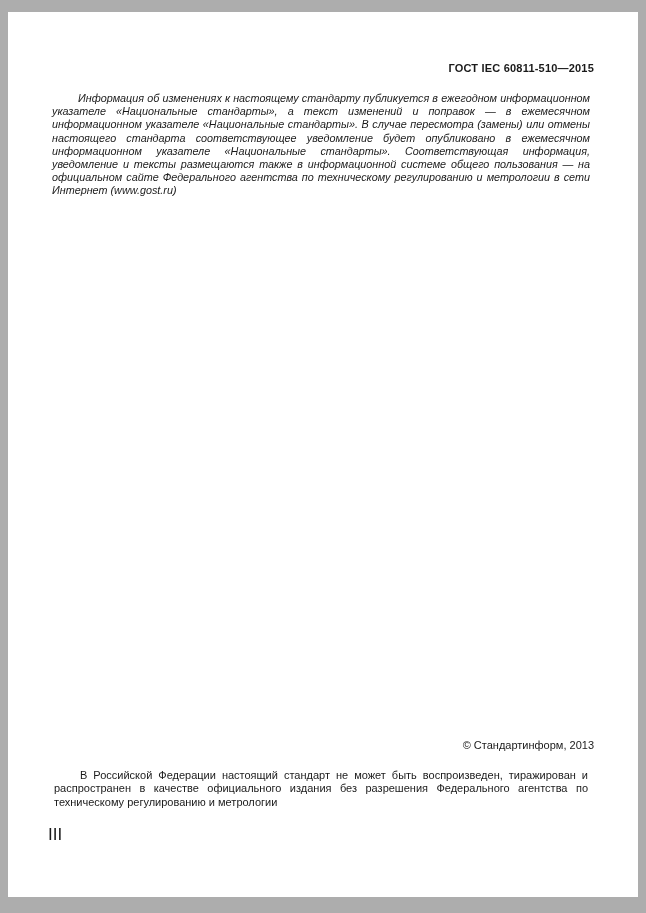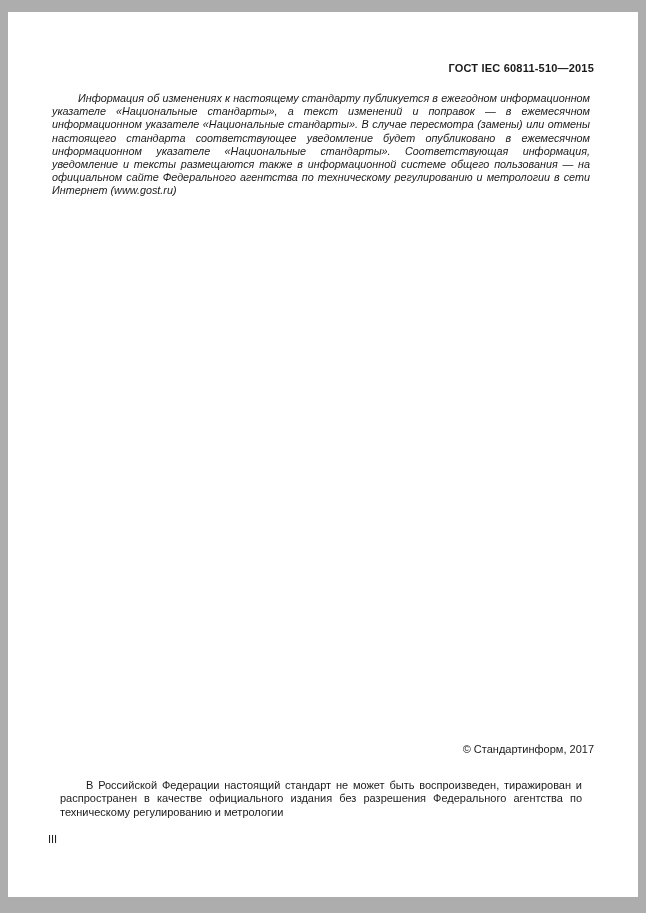--- a/index.html
+++ b/index.html
@@ -47,41 +47,41 @@
   }
   .spacer {
     flex: 1 1 auto;
   }
   .copyright {
     text-align: right;
     font-size: 11px;
     margin-bottom: 12px;
   }
   .notice {
-    margin: 12px;
+    margin: 6px;
     font-size: 11px;
     line-height: 13.5px;
     text-align: justify;
     text-indent: 26px;
   }
   .page-number {
-    font-size: 11px;
-    margin-top: 2px;
+    font-size: 17px;
+    margin-top: 10px;
   }
 </style>
 </head>
 <body>
 
 <div class="canvas">
   <div class="page">
     <div class="header">ГОСТ IEC 60811-510—2015</div>
 
     <p class="info">Информация об изменениях к настоящему стандарту публикуется в ежегодном информационном указателе «Национальные стандарты», а текст изменений и поправок — в ежемесячном информационном указателе «Национальные стандарты». В случае пересмотра (замены) или отмены настоящего стандарта соответствующее уведомление будет опубликовано в ежемесячном информационном указателе «Национальные стандарты». Соответствующая информация, уведомление и тексты размещаются также в информационной системе общего пользования — на официальном сайте Федерального агентства по техническому регулированию и метрологии в сети Интернет (www.gost.ru)</p>
 
     <div class="spacer"></div>
 
-    <div class="copyright">© Стандартинформ, 2017</div>
+    <div class="copyright">© Стандартинформ, 2013</div>
 
     <p class="notice">В Российской Федерации настоящий стандарт не может быть воспроизведен, тиражирован и распространен в качестве официального издания без разрешения Федерального агентства по техническому регулированию и метрологии</p>
 
     <div class="page-number">III</div>
   </div>
 </div>
 
 </body></html>

